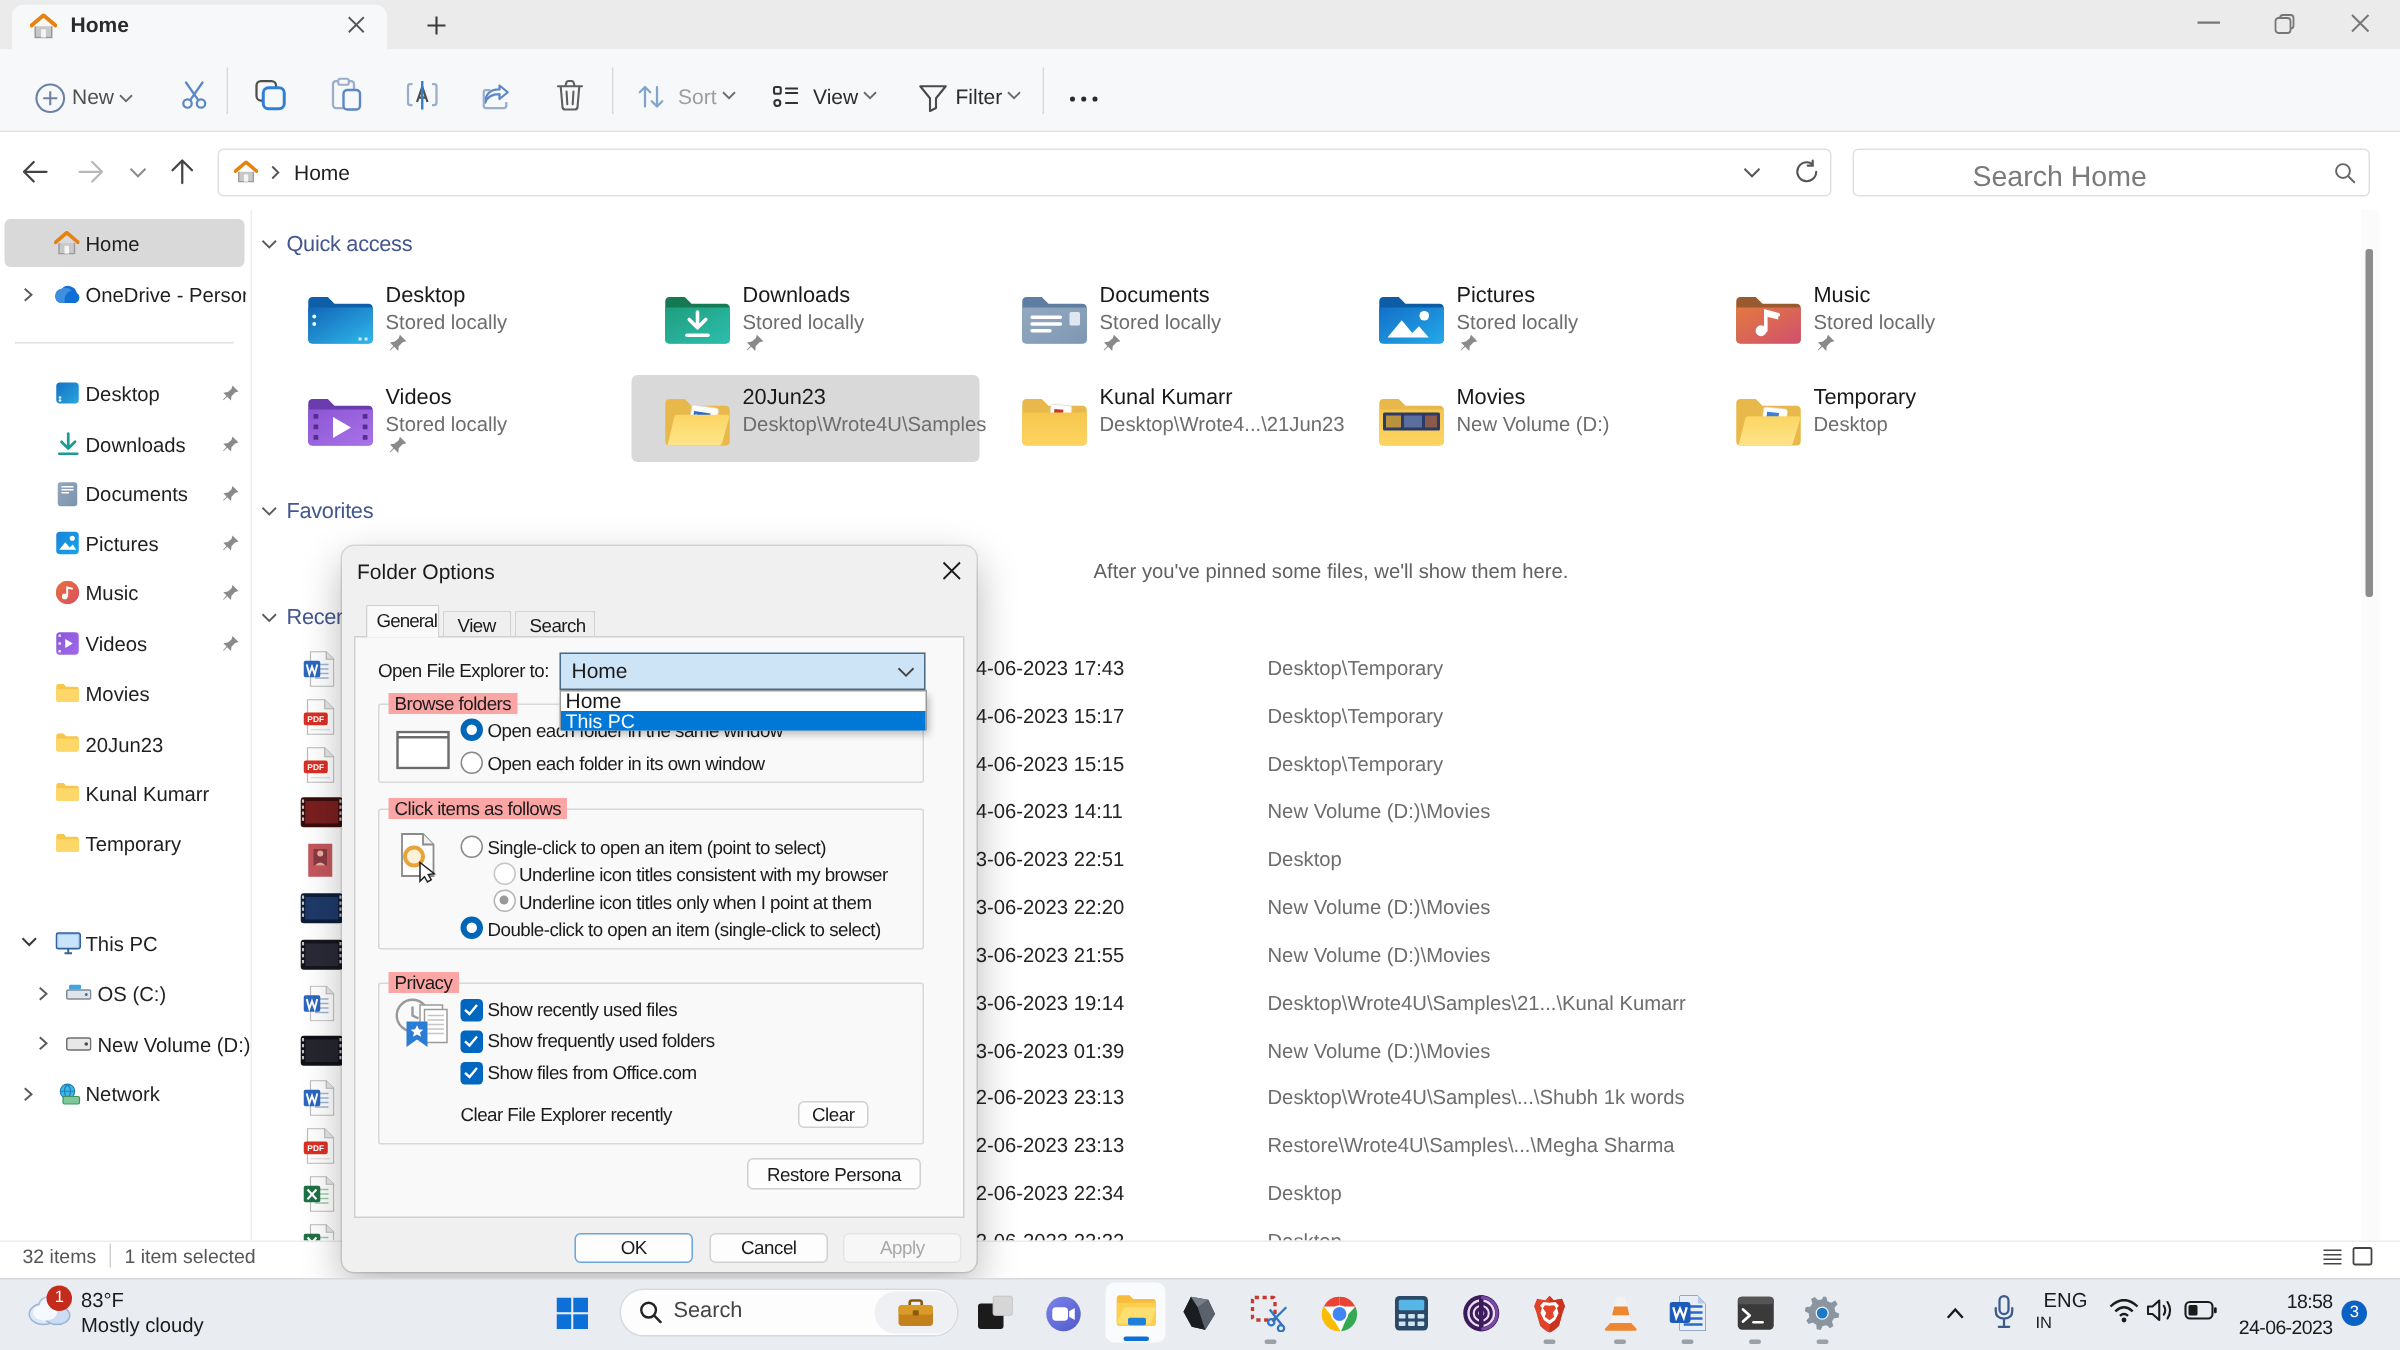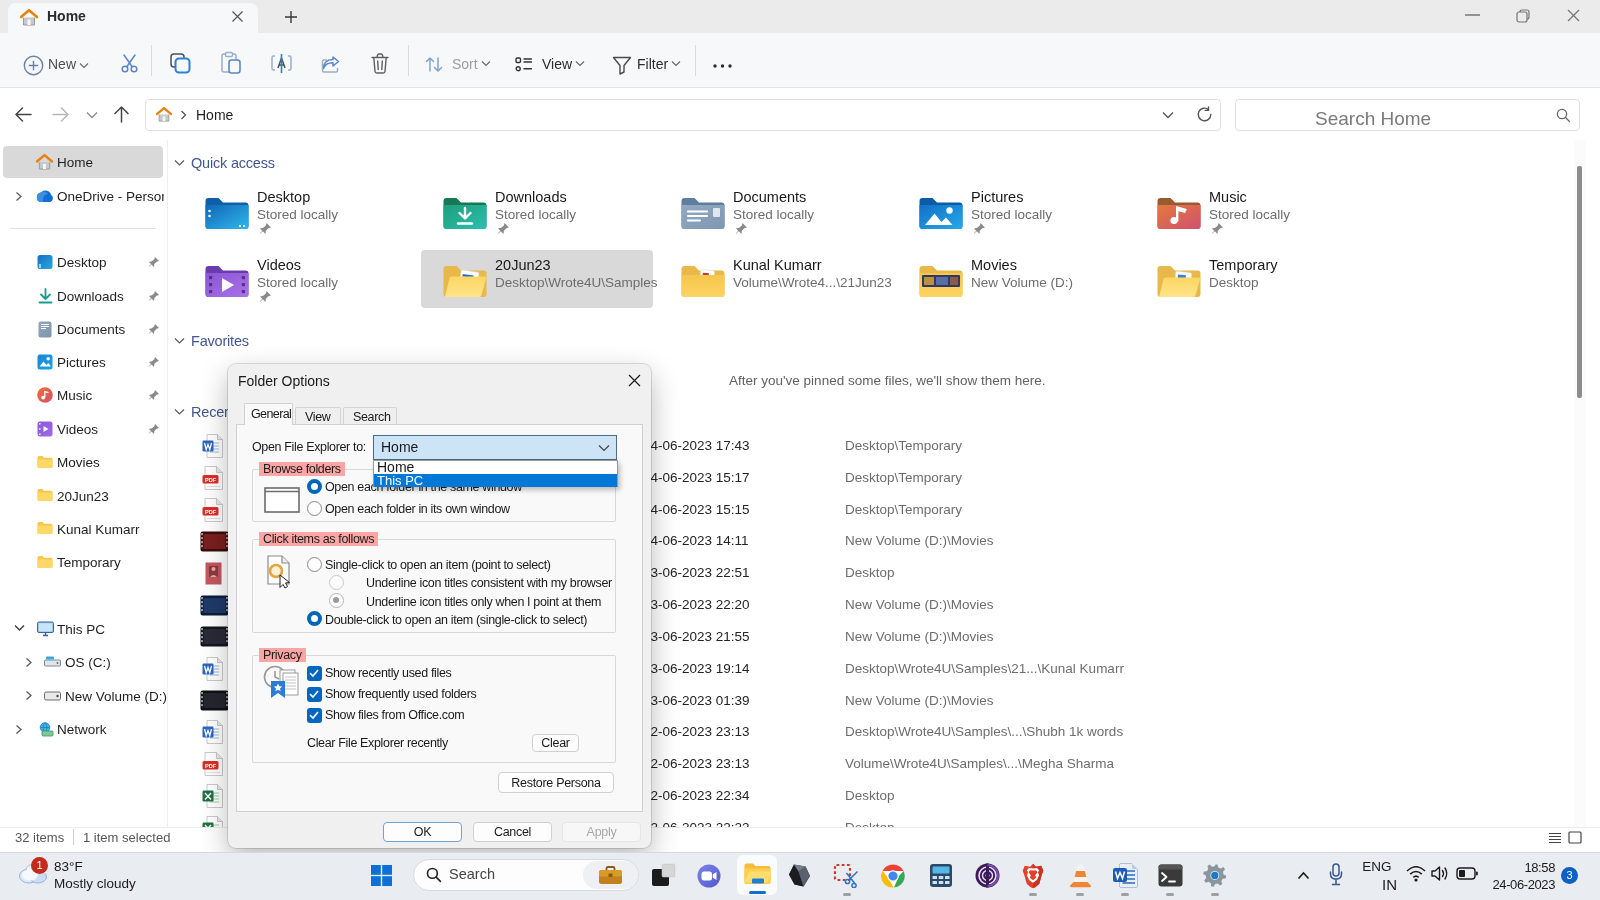--- a/index.html
+++ b/index.html
@@ -27,21 +27,21 @@
 #statusbar { left:0; top:827px; width:1600px; height:25px; background:#fff; border-top:1px solid #ececec; }
 
 #dlg { left:228px; top:364px; width:423px; height:484px; background:#f0f0f0; border-radius:8px; box-shadow:0 10px 28px rgba(0,0,0,.28), 0 0 0 1px rgba(0,0,0,.12); }
 .grp { position:absolute; left:24px; width:364px; border:1px solid #d8d8d8; border-radius:2px; }
 .radio { position:absolute; width:15px; height:15px; border-radius:50%; border:1.5px solid #888; background:#fff; }
 .radio.checked { border:4.8px solid #0066b8; }
 .radio.dis { border-color:#c6c6c6; }
 .radio.dissel { border:1.5px solid #b4b4b4; }
 .radio.dissel::after { content:""; position:absolute; left:3px; top:3px; width:6px; height:6px; border-radius:50%; background:#9a9a9a; }
 .cb { position:absolute; width:14.5px; height:14.5px; background:#0067c0; border-radius:3px; }
-.gray { color:#8d8d8d;margin-left:20px; }
+.gray { color:#8d8d8d; }
 .grplabel { position:absolute; top:-8px; left:6px; background:#fca5a5; padding:0 4px; font-size:12.5px; letter-spacing:-0.35px; }
 .dtext { font-size:12.5px; letter-spacing:-0.35px; color:#1a1a1a; white-space:nowrap; }
 .dbtn { position:absolute; background:#fdfdfd; border:1px solid #d0d0d0; border-radius:4px; font-size:12.5px; letter-spacing:-0.3px; color:#1a1a1a; text-align:center; }
 
 #taskbar { left:0; top:852px; width:1600px; height:48px; background:#e9ecf1; border-top:1px solid #d5d8dd; }
 </style>
 </head>
 <body>
 <div class="abs" id="tabbar"></div>
 <div class="abs" id="tab"></div>
@@ -485,21 +485,21 @@
 <div class="tile-sub" style="left:495px;top:275px">Desktop\Wrote4U\Samples</div>
 <svg class="abs" style="left:681px;top:262px" width="44" height="36" viewBox="0 0 44 36">
     <path d="M0.5 7 Q0.5 4 3.5 4 H13.5 L18 8.5 H40.5 Q43.5 8.5 43.5 11.5 V32 Q43.5 35 40.5 35 H3.5 Q0.5 35 0.5 32 Z" fill="#e8b84a"></path>
     <g transform="rotate(5 26 16)">
       <rect x="19" y="8" width="14" height="18" rx="1.5" fill="#fdfdfd" stroke="#d8d8d8" stroke-width="0.5"></rect>
       <rect x="21.5" y="11" width="6" height="6" fill="#c0392b"></rect>
     </g>
     <path d="M0.5 13 H43.5 V32 Q43.5 35 40.5 35 H3.5 Q0.5 35 0.5 32 Z" fill="url(#gYel)"></path>
   </svg>
 <div class="tile-title" style="left:733px;top:257px">Kunal Kumarr</div>
-<div class="tile-sub" style="left:733px;top:275px">Volume\Wrote4...\21Jun23</div>
+<div class="tile-sub" style="left:733px;top:275px">Desktop\Wrote4...\21Jun23</div>
 <svg class="abs" style="left:919px;top:262px" width="44" height="36" viewBox="0 0 44 36">
     <path d="M0.5 7 Q0.5 4 3.5 4 H13.5 L18 8.5 H40.5 Q43.5 8.5 43.5 11.5 V32 Q43.5 35 40.5 35 H3.5 Q0.5 35 0.5 32 Z" fill="#e8b84a"></path>
     <path d="M0.5 11 H43.5 V32 Q43.5 35 40.5 35 H3.5 Q0.5 35 0.5 32 Z" fill="url(#gYel)"></path>
     <rect x="3" y="13" width="38" height="12" rx="1" fill="#2b3a66"></rect>
     <rect x="5" y="15" width="10" height="8" fill="#b8923e"></rect>
     <rect x="17" y="15" width="12" height="8" fill="#5a6f9e"></rect>
     <rect x="31" y="15" width="8" height="8" fill="#8a5a4a"></rect>
   </svg>
 <div class="tile-title" style="left:971px;top:257px">Movies</div>
 <div class="tile-sub" style="left:971px;top:275px">New Volume (D:)</div>
@@ -641,21 +641,21 @@
 <div class="recdate" style="left:643px;top:724px">22-06-2023 23:13</div>
 <div class="recpath" style="left:845px;top:724px">Desktop\Wrote4U\Samples\...\Shubh 1k words</div>
 <svg class="abs" style="left:202px;top:752px" width="21" height="24" viewBox="0 0 21 24">
     <path d="M3 0.5 H14.5 L20.5 6.5 V23.5 H3 Z" fill="#fff" stroke="#bcbcbc" stroke-width="0.8"></path>
     <path d="M14.5 0.5 V6.5 H20.5" fill="#e8e8e8" stroke="#bcbcbc" stroke-width="0.8"></path>
     <rect x="0.5" y="9" width="16" height="8.5" rx="1.5" fill="#d93025"></rect>
     <text x="8.5" y="15.5" font-family="Liberation Sans" font-size="5.6" font-weight="bold" fill="#fff" text-anchor="middle">PDF</text>
     <path d="M5 20.5 H18" stroke="#d8d8d8" stroke-width="0.8"></path>
   </svg>
 <div class="recdate" style="left:643px;top:756px">22-06-2023 23:13</div>
-<div class="recpath" style="left:845px;top:756px">Volume\Wrote4U\Samples\...\Megha Sharma</div>
+<div class="recpath" style="left:845px;top:756px">Restore\Wrote4U\Samples\...\Megha Sharma</div>
 <svg class="abs" style="left:202px;top:784px" width="21" height="24" viewBox="0 0 21 24">
     <path d="M5 0.5 H15.5 L20.5 5.5 V23.5 H5 Z" fill="#fff" stroke="#bcbcbc" stroke-width="0.8"></path>
     <path d="M15.5 0.5 V5.5 H20.5" fill="#e8e8e8" stroke="#bcbcbc" stroke-width="0.8"></path>
     <path d="M8 9 H17 M8 12 H17 M8 15 H17 M8 18 H17" stroke="#9dcbaa" stroke-width="1"></path>
     <rect x="0.5" y="6.5" width="11" height="11" rx="1.2" fill="#1e7145"></rect>
     <path d="M3 9 L9 15.5 M9 9 L3 15.5" stroke="#fff" stroke-width="1.4"></path>
   </svg>
 <div class="recdate" style="left:643px;top:788px">22-06-2023 22:34</div>
 <div class="recpath" style="left:845px;top:788px">Desktop</div>
 <svg class="abs" style="left:202px;top:816px" width="21" height="24" viewBox="0 0 21 24">
@@ -923,21 +923,21 @@
 <div class="abs" style="left:1211px;top:893px;width:8px;height:3px;border-radius:1.5px;background:#9aa0a6"></div>
 
 <svg class="abs" style="left:1297px;top:871px" width="13" height="9" viewBox="0 0 13 9">
     <path d="M1.5 7.5 L6.5 2 L11.5 7.5" fill="none" stroke="#1b1b1b" stroke-width="1.6"></path>
   </svg>
 <svg class="abs" style="left:1329px;top:863px" width="14" height="23" viewBox="0 0 14 23">
   <rect x="4" y="1" width="6" height="12" rx="3" fill="none" stroke="#3a5a8c" stroke-width="1.5"></rect>
   <path d="M1.5 9 V11 Q1.5 16 7 16 Q12.5 16 12.5 11 V9 M7 16 V21 M3.5 21.5 H10.5" fill="none" stroke="#3a5a8c" stroke-width="1.5" stroke-linecap="round"></path>
 </svg>
 <div class="abs" style="left:1357px;top:859px;width:40px;text-align:center;font-size:13.5px;color:#1b1b1b">ENG</div>
-<div class="abs" style="left:1357px;top:876px;width:40px;text-align:right;font-size:15px;color:#1b1b1b">IN</div>
+<div class="abs" style="left:1357px;top:876px;width:40px;text-align:left;font-size:11px;color:#1b1b1b">IN</div>
 <svg class="abs" style="left:1406px;top:866px" width="20" height="16" viewBox="0 0 20 16">
   <path d="M1 5 Q10 -3.5 19 5" fill="none" stroke="#1b1b1b" stroke-width="1.6"></path>
   <path d="M4.2 8.2 Q10 2.8 15.8 8.2" fill="none" stroke="#1b1b1b" stroke-width="1.6"></path>
   <path d="M7.3 11.3 Q10 8.8 12.7 11.3" fill="none" stroke="#1b1b1b" stroke-width="1.6"></path>
   <circle cx="10" cy="14" r="1.6" fill="#1b1b1b"></circle>
 </svg>
 <svg class="abs" style="left:1431px;top:865px" width="19" height="17" viewBox="0 0 19 17">
   <path d="M1 6 H4 L8.5 2 V15 L4 11 H1 Z" fill="none" stroke="#1b1b1b" stroke-width="1.4" stroke-linejoin="round"></path>
   <path d="M11.5 5.5 Q13.5 8.5 11.5 11.5 M14 3 Q17.5 8.5 14 14" fill="none" stroke="#1b1b1b" stroke-width="1.4" stroke-linecap="round"></path>
 </svg>

